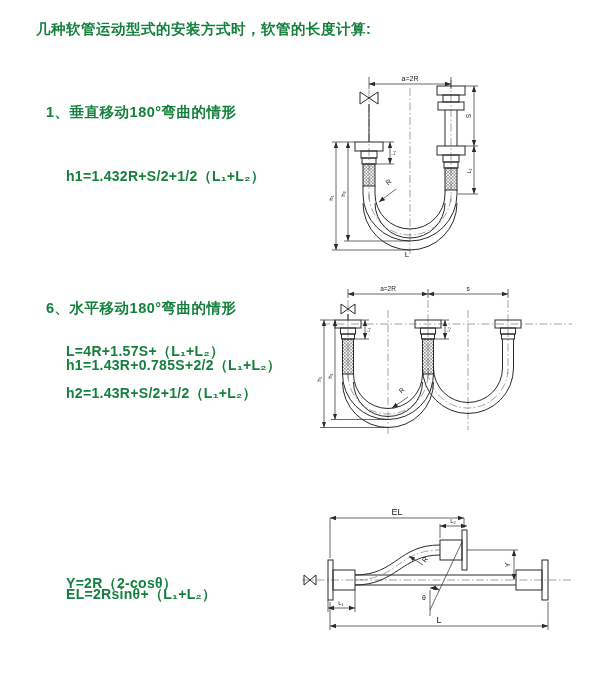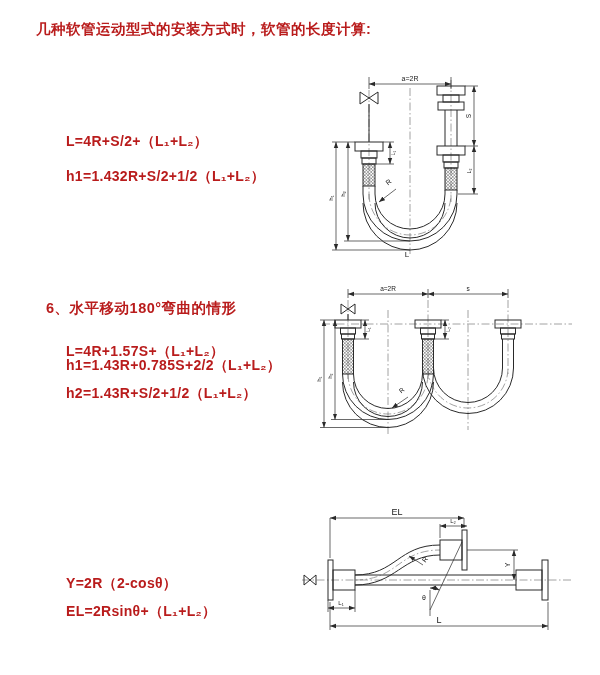--- a/index.html
+++ b/index.html
@@ -1,41 +1,41 @@
 <!DOCTYPE html>
 <html><head>
 <meta charset="utf-8">
 <style>
   html,body{margin:0;padding:0;background:#fff;}
   .page{position:relative;width:572px;height:675px;background:#ffffff;overflow:hidden;
-        font-family:"Liberation Sans","DejaVu Sans",sans-serif;color:#b91c1c;}
+        font-family:"Liberation Sans","DejaVu Sans",sans-serif;color:#15803d;}
   .title{position:absolute;left:36px;top:20px;font-size:14.5px;font-weight:bold;letter-spacing:.5px;}
   .heading{position:absolute;left:46px;font-size:14.5px;font-weight:bold;letter-spacing:.5px;}
   .formula{position:absolute;left:66px;font-size:14px;font-weight:bold;letter-spacing:.3px;}
   .h1{top:103px}.f11{top:133px}.f12{top:168px}.f13{top:189px}
   .h2{top:299px}.f21{top:343px}.f22{top:357px}.f23{top:385px}
-  .h3{top:517px}.f31{top:547px}.f32{top:575px}.f33{top:603px}
+  .h3{top:517px}.f31{top:547px}.f32{top:575px}.f33{top:586px}
   .dsvg{position:absolute;}
   .d1{left:312px;top:68px;}
   .d2{left:308px;top:284px;}
   .d3{left:298px;top:504px;}
   svg .draw{stroke:#2a2a2a;stroke-width:1;fill:none;}
   svg .dim{stroke:#2a2a2a;stroke-width:.7;fill:none;}
   svg .thin{stroke:#2a2a2a;stroke-width:.7;fill:none;}
   svg .cl{stroke:#555;stroke-width:.55;fill:none;stroke-dasharray:8 2.5 1.5 2.5;}
   svg text{fill:#1a1a1a;stroke:none;font-family:"Liberation Sans","DejaVu Sans",sans-serif;}
 </style>
 </head>
 <body>
 
 <div class="page">
 
   <div class="title">几种软管运动型式的安装方式时，软管的长度计算:</div>
 
-  <div class="formula f11">L=4R+S/2+（L₁+L₂）</div>
+  <div class="heading h1">1、垂直移动180°弯曲的情形</div>
   <div class="formula f12">h1=1.432R+S/2+1/2（L₁+L₂）</div>
 
   <div class="heading h2">6、水平移动180°弯曲的情形</div>
   <div class="formula f21">L=4R+1.57S+（L₁+L₂）</div>
   <div class="formula f22">h1=1.43R+0.785S+2/2（L₁+L₂）</div>
   <div class="formula f23">h2=1.43R+S/2+1/2（L₁+L₂）</div>
 
   <div class="formula f32">Y=2R（2-cosθ）</div>
   <div class="formula f33">EL=2Rsinθ+（L₁+L₂）</div>
 

